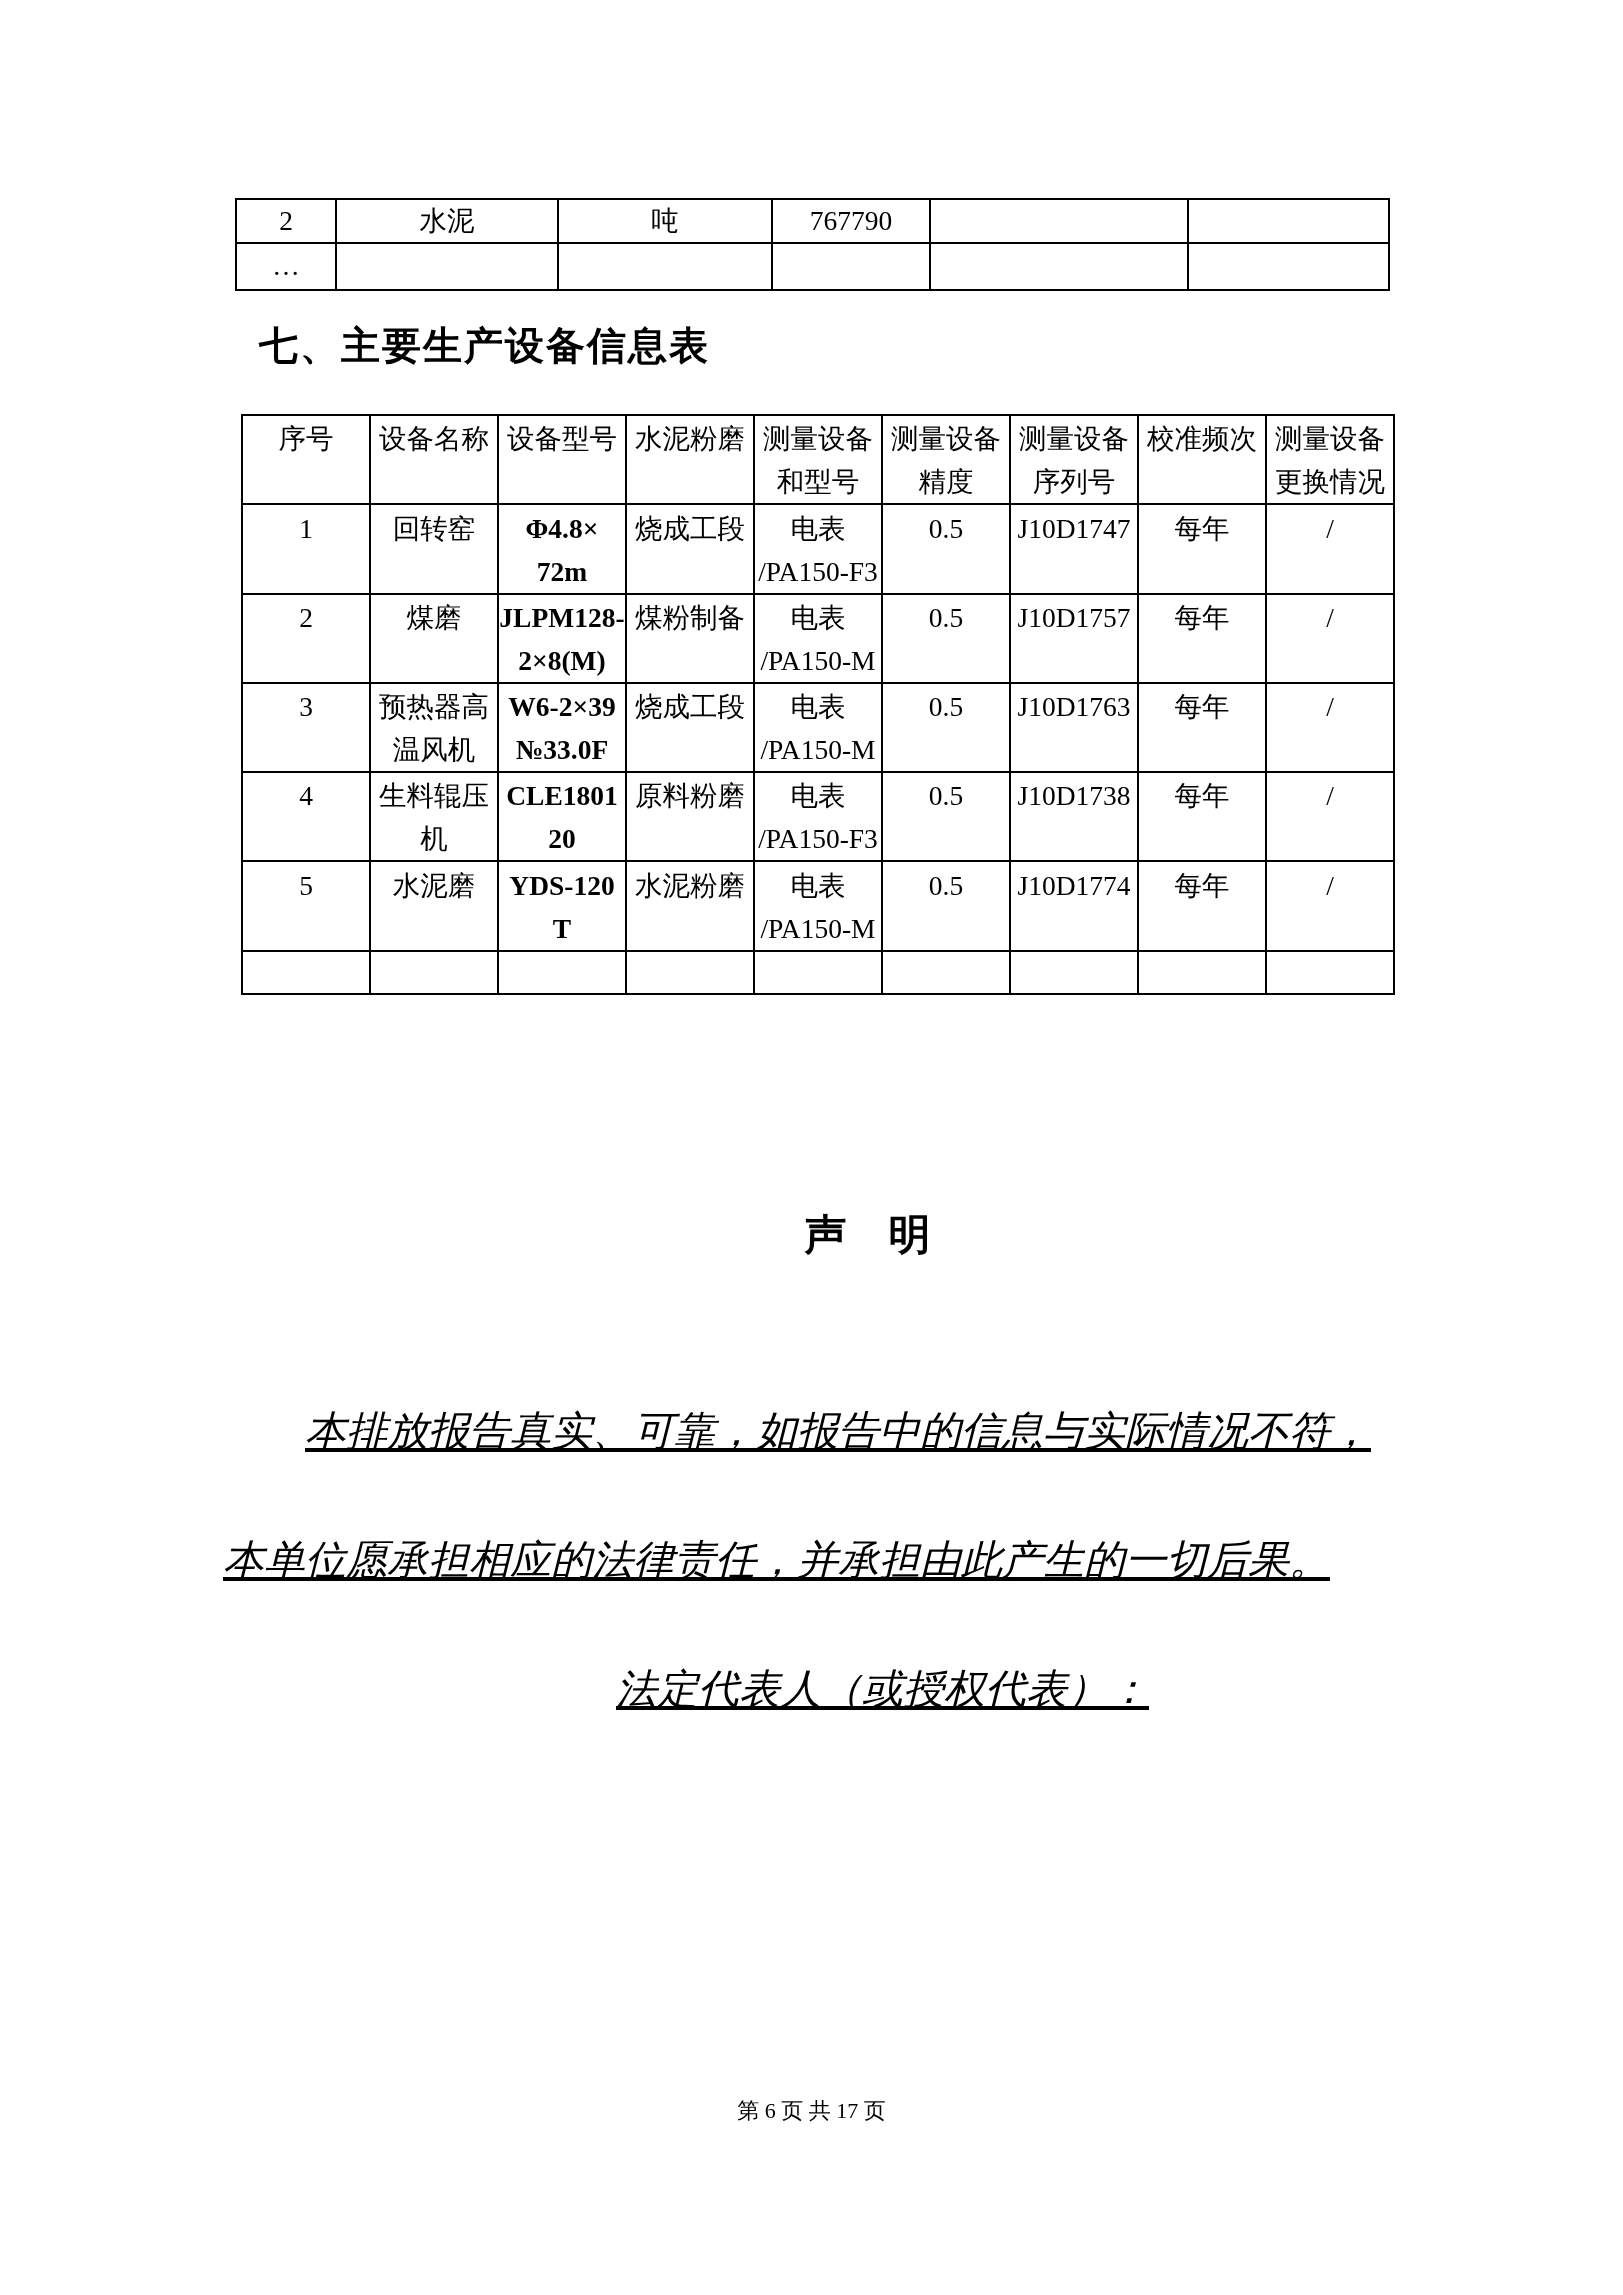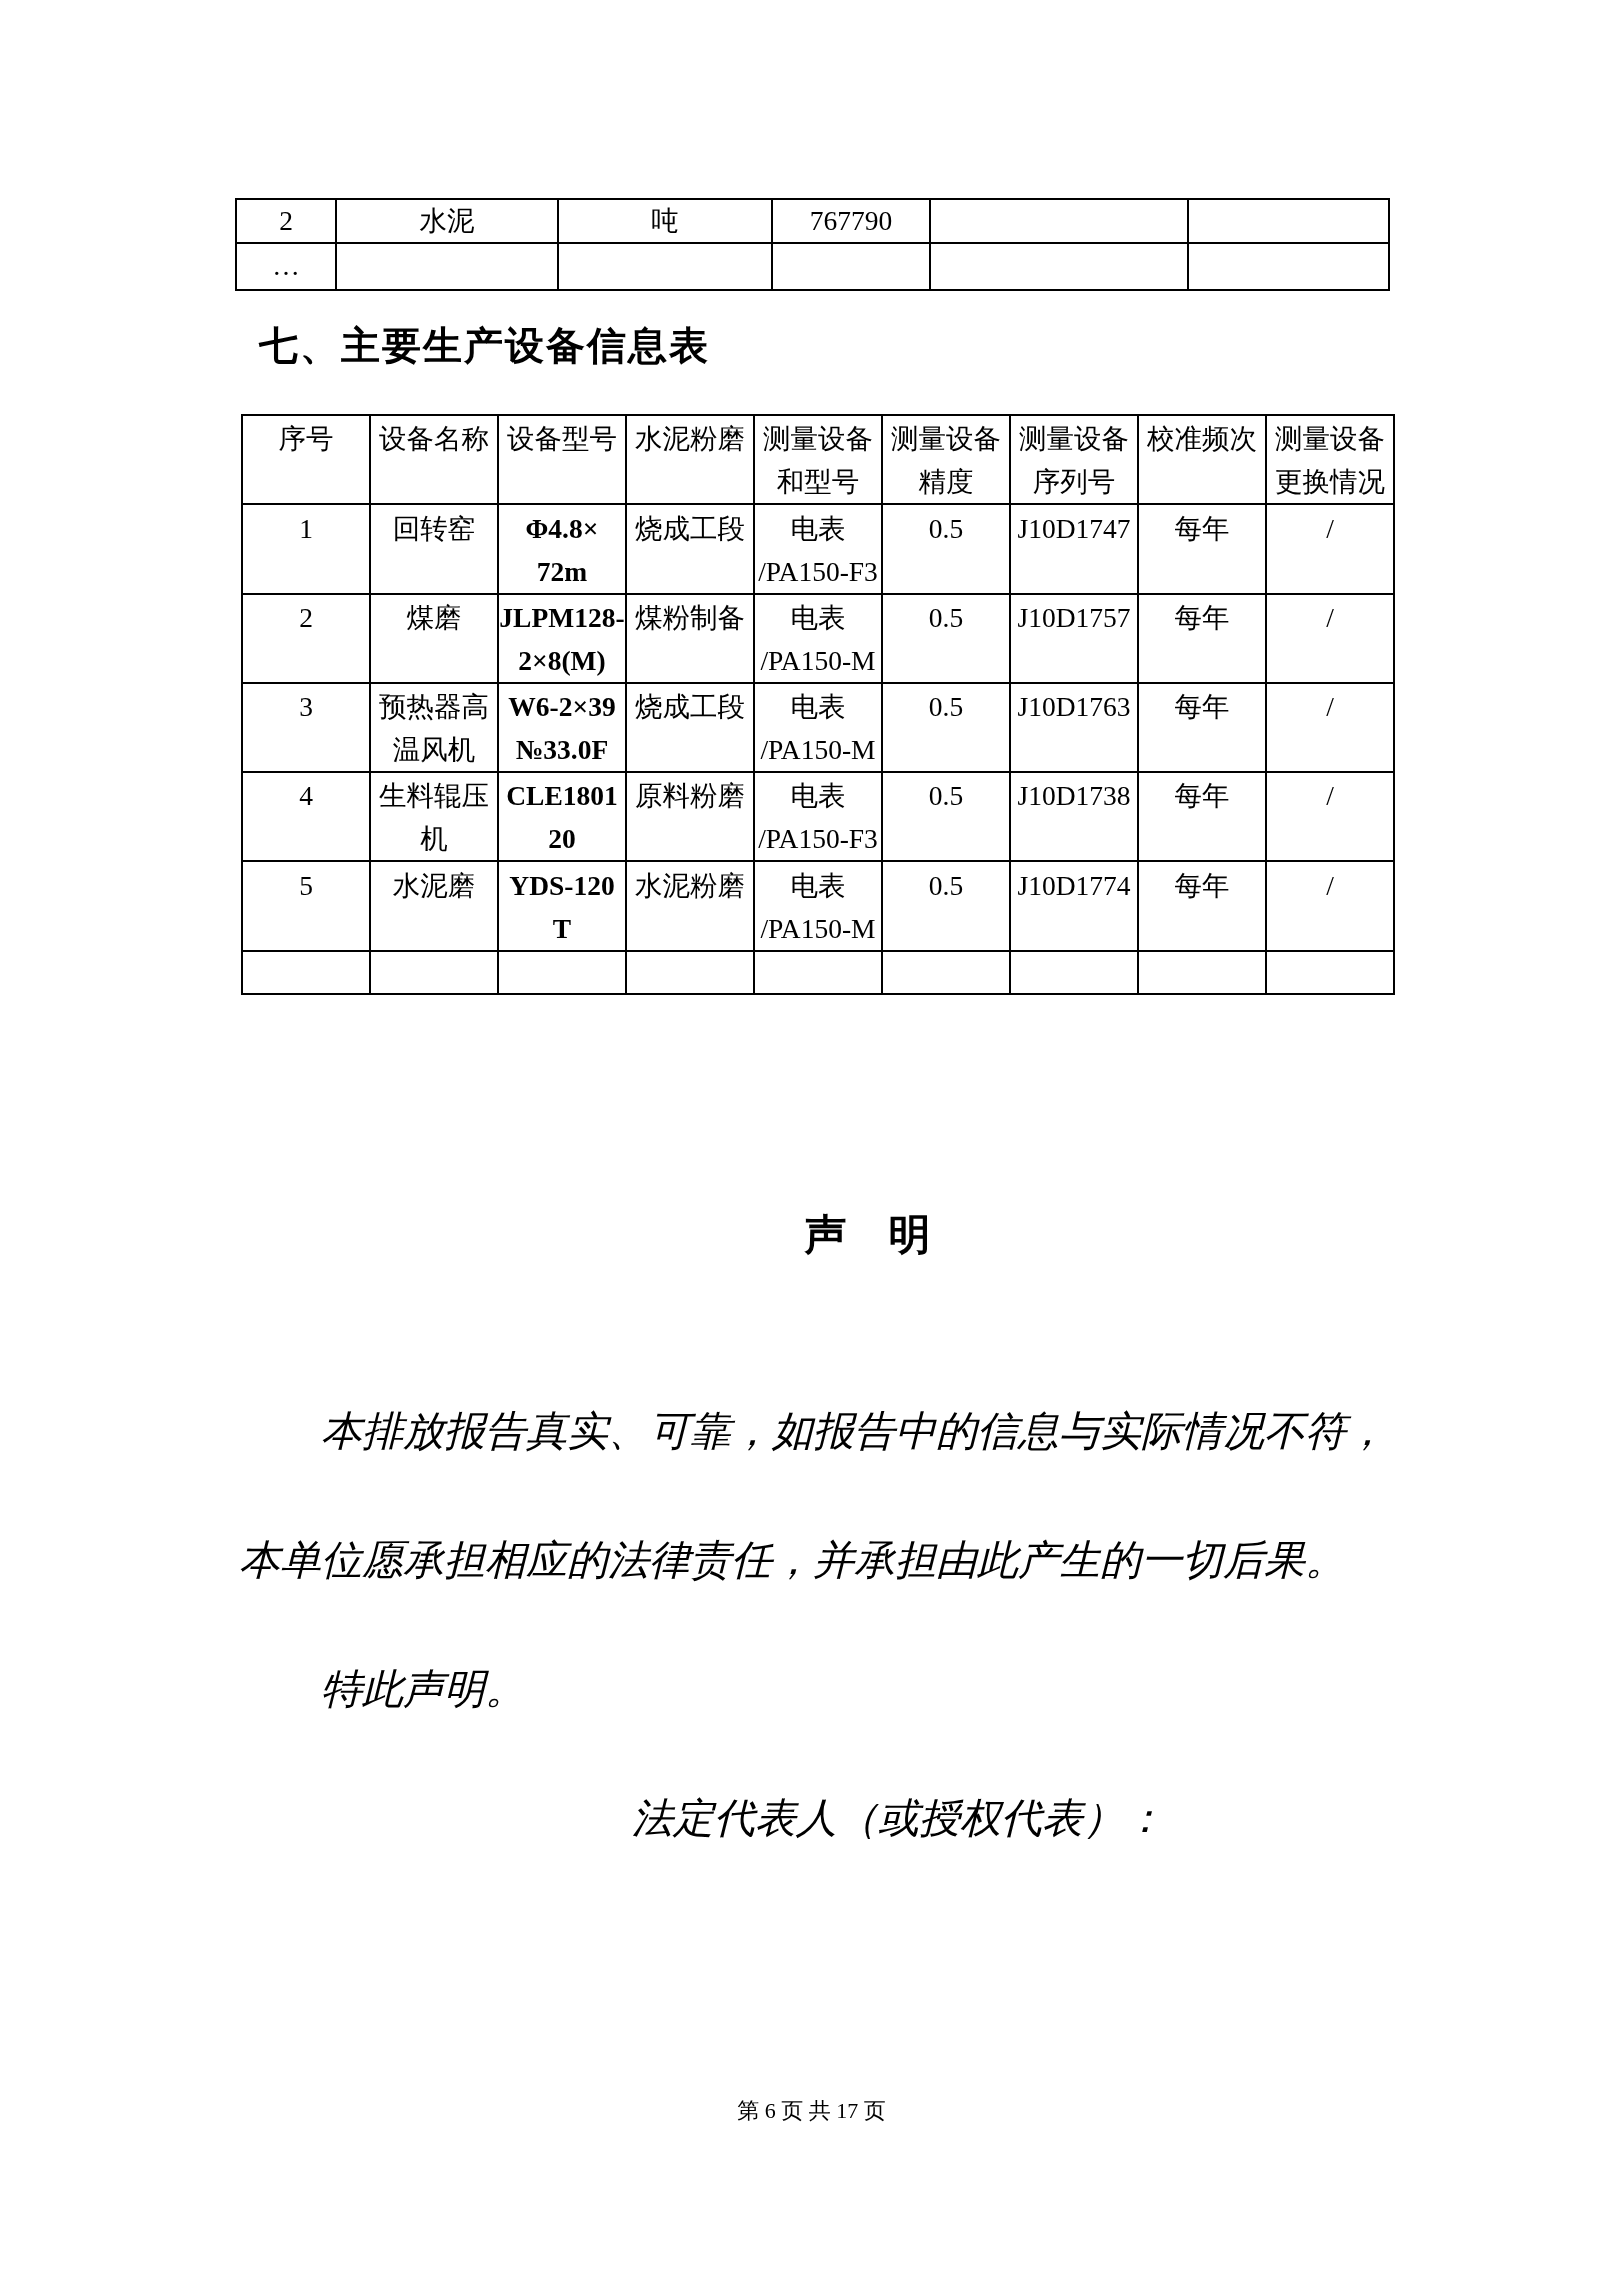--- a/index.html
+++ b/index.html
@@ -49,21 +49,21 @@
 
   
   .decl-title{
     position:absolute;left:0;right:0;top:1214px;
     text-align:center;
     font-size:42px;font-weight:bold;line-height:1.0;
     transform:translateX(56px);
     white-space:nowrap;
   }
   .decl-body{
-    position:absolute;left:239px;top:1367px;width:1154px;
+    position:absolute;left:223px;top:1367px;width:1154px;text-decoration:underline;
   }
   .decl-body p{
     margin:0;
     font-size:41px;
     font-style:italic;
     line-height:129px;
     white-space:nowrap;
   }
   .decl-body p.indent{text-indent:82px;}
   .decl-body p.sig{padding-left:393px;}
@@ -222,20 +222,19 @@
           <td></td>
         </tr>
       </tbody>
   </table>
 
   <div class="decl-title">声　明</div>
 
   <div class="decl-body">
     <p class="indent">本排放报告真实、可靠，如报告中的信息与实际情况不符，</p>
     <p>本单位愿承担相应的法律责任，并承担由此产生的一切后果。</p>
-    <p class="indent">特此声明。</p>
     <p class="sig">法定代表人（或授权代表）：</p>
   </div>
 
   <div class="footer">第 6 页 共 17 页</div>
 
 </div>
 
 
 </body></html>

